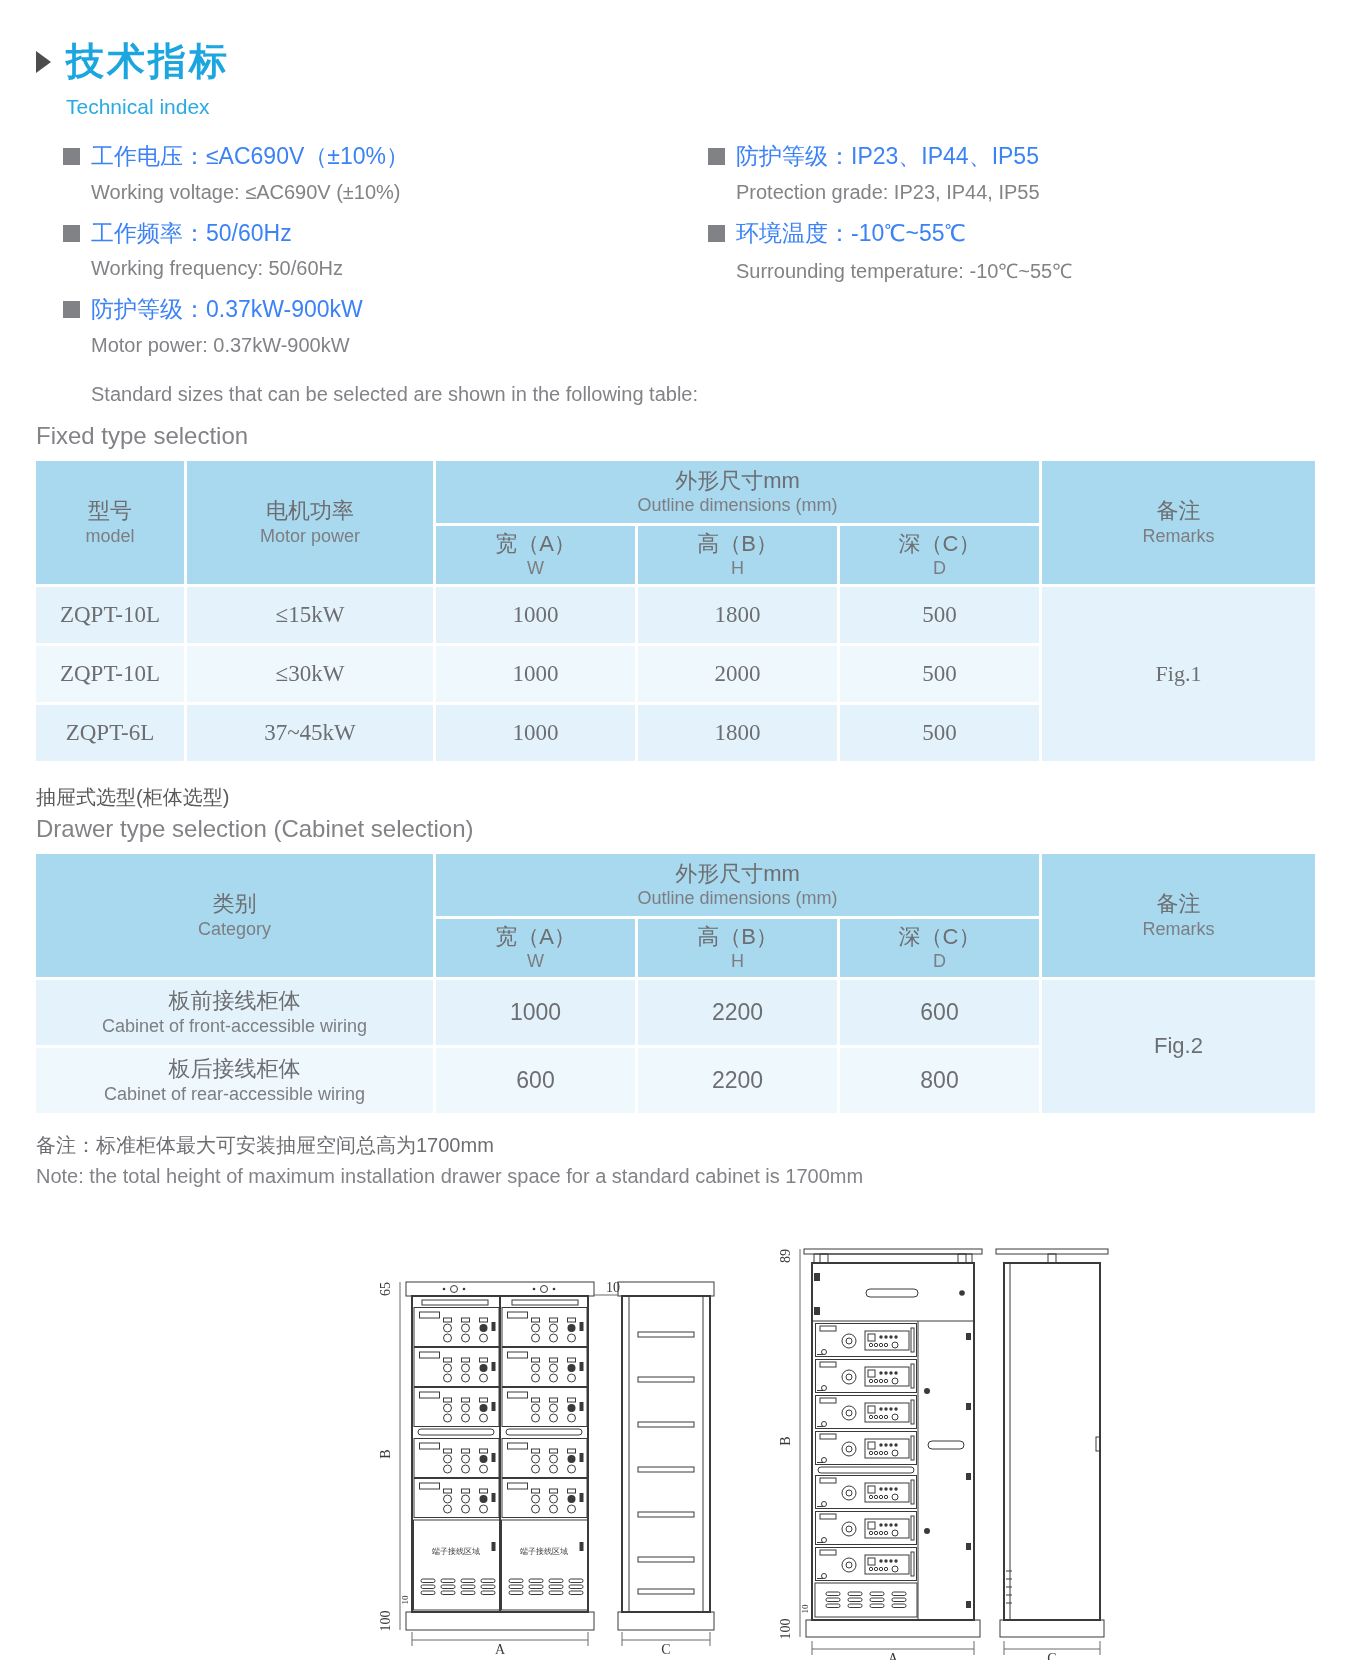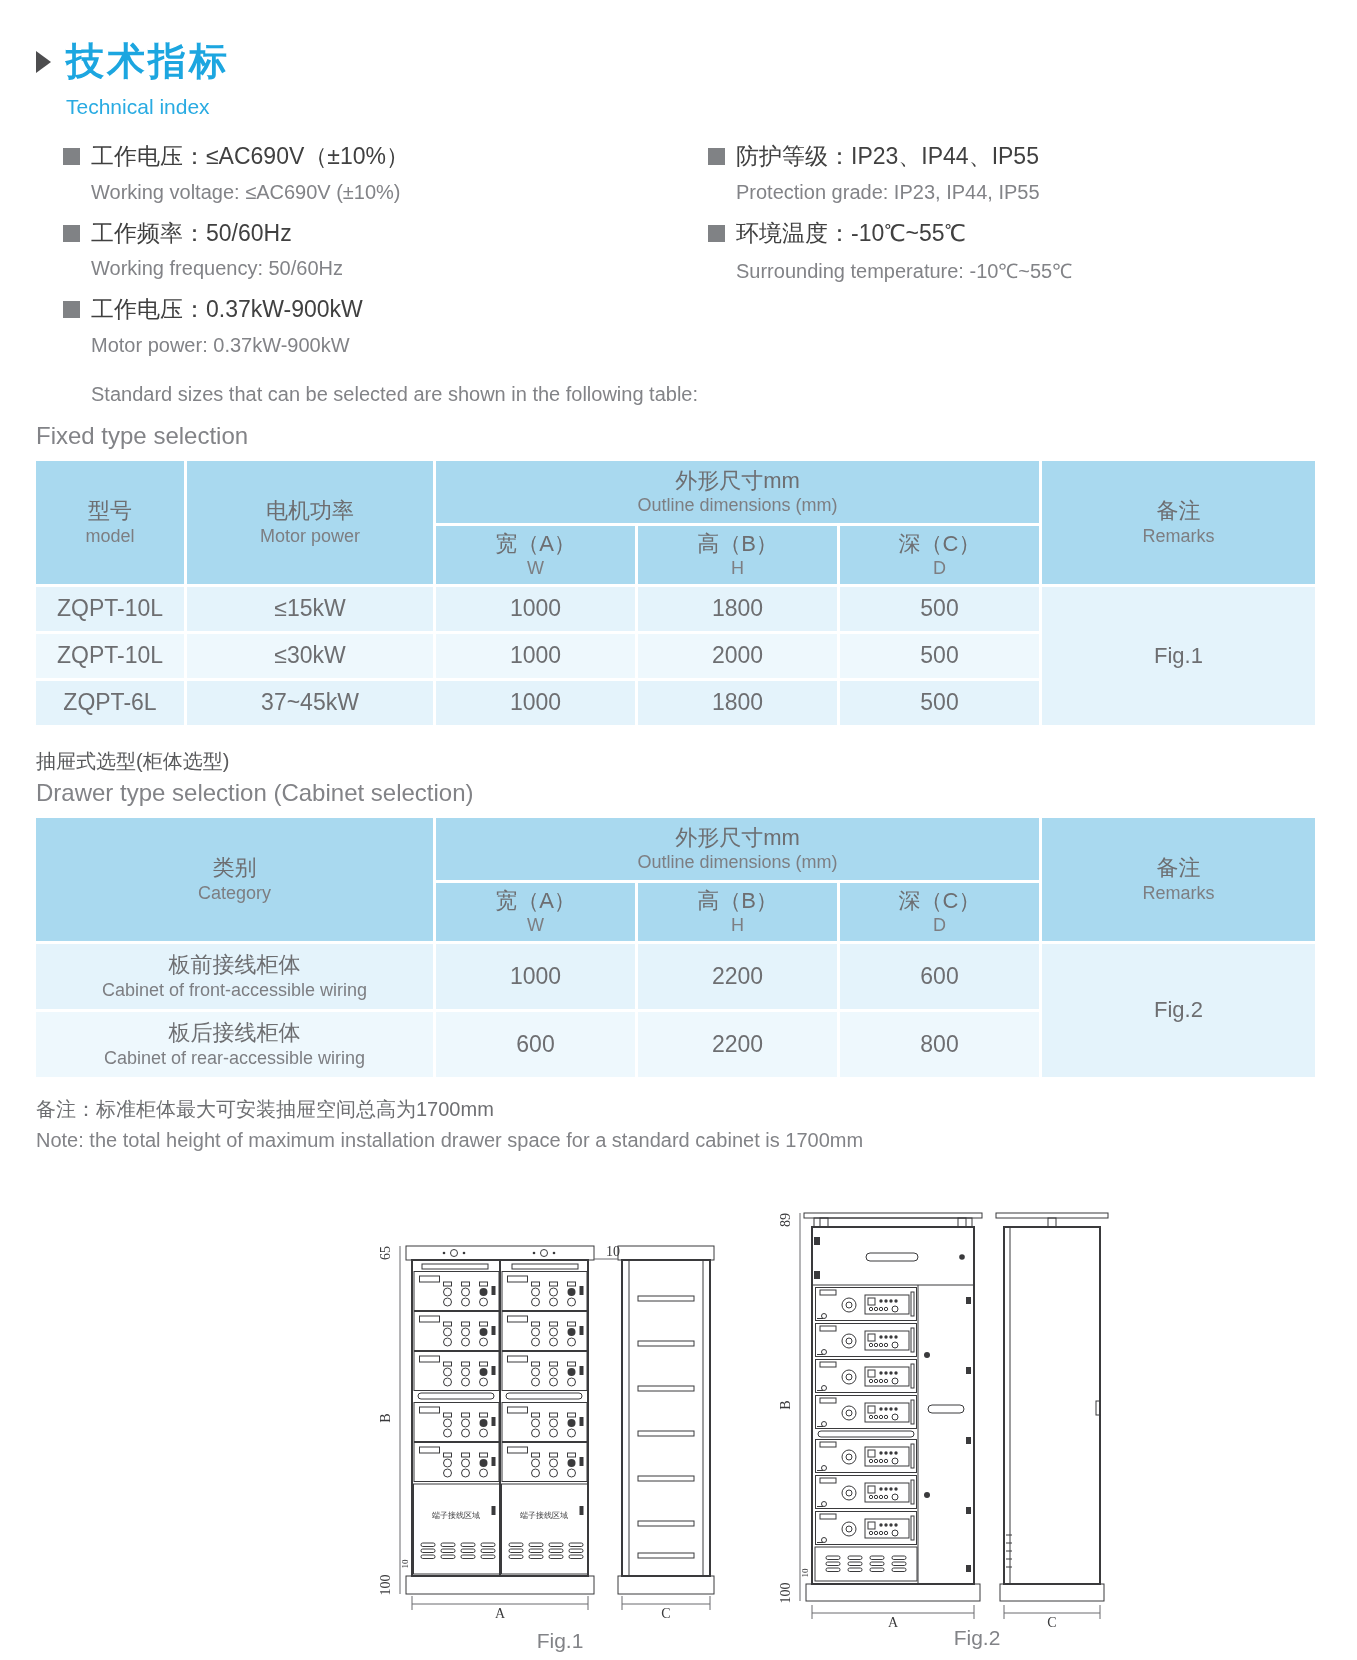--- a/index.html
+++ b/index.html
@@ -14,42 +14,42 @@
   
   .title-row { display:flex; align-items:center; gap:15px; }
   .arrow-icon { width:0; height:0; border-left:15px solid #4d4d4f;
     border-top:11px solid transparent; border-bottom:11px solid transparent; }
   .page-title { font-size:38px; color:#1ca6e0; font-weight:600; letter-spacing:3px; }
   .page-subtitle { font-size:21px; color:#29abe2; margin:8px 0 0 30px; }
 
   
   .specs { display:flex; margin:24px 0 0 27px; }
   .specs-col-left { width:645px; }
-  .spec-zh { display:flex; align-items:flex-start; gap:11px; font-size:23px; color:#404040; line-height:1.2; }
+  .spec-zh { display:flex; align-items:flex-start; gap:11px; font-size:23px; color:#3b82f6; line-height:1.2; }
   .bullet-square { width:17px; height:17px; background:#808285; flex:none; margin-top:5px; }
   .spec-en { font-size:20px; color:#828387; margin:10px 0 16px 28px; }
   .specs-full { margin:6px 0 0 27px; }
 
   
   .tbl-cap-zh { font-size:20px; color:#58595b; margin:10px 0 2px 0; }
   .tbl-cap-en { font-size:24px; color:#828387; margin:4px 0 8px 0; }
 
   
   table.dtable { border-collapse:separate; border-spacing:3px; table-layout:fixed; margin-left:-3px; }
   .dtable th, .dtable td { text-align:center; vertical-align:middle; padding:4px; font-weight:normal; }
   .dtable thead th { background:#a9d9ef; }
   .dtable .zh { display:block; font-size:22px; color:#6d6e71; line-height:1.25; }
   .dtable .en { display:block; font-size:18px; color:#7d7e82; line-height:1.25; }
   .dtable tbody td { font-size:23px; color:#6d6e71; }
   .dtable tbody tr.row-a td { background:#e4f3fb; }
   .dtable tbody tr.row-b td { background:#eef8fd; }
   .dtable tbody td.remarks-cell { background:#eaf6fc; font-size:22px; }
   #t1 thead tr.hr1 th { height:62px; }
   #t1 thead tr.hr2 th { height:48px; }
-  #t1 tbody tr { height:44px; }
+  #t1 tbody tr { height:56px;font-family:Liberation Serif, serif; }
   #t2 thead tr.hr1 th { height:62px; }
   #t2 thead tr.hr2 th { height:48px; }
   #t2 tbody tr { height:65px; }
   .cat-cell .zh { font-size:22px; }
   .cat-cell .en { font-size:18px; }
 
   
   .note-zh { font-size:20px; color:#6d6e71; margin:16px 0 0 0; }
   .note-en { font-size:20px; color:#828387; margin:6px 0 0 0; }
 
@@ -84,21 +84,21 @@
         <span>工作电压：≤AC690V（±10%）</span>
       </div>
       <div class="spec-en">Working voltage: ≤AC690V (±10%)</div>
       <div class="spec-zh">
         <span class="bullet-square"></span>
         <span>工作频率：50/60Hz</span>
       </div>
       <div class="spec-en">Working frequency: 50/60Hz</div>
       <div class="spec-zh">
         <span class="bullet-square"></span>
-        <span>工作电压：0.37kW-900kW</span>
+        <span>防护等级：0.37kW-900kW</span>
       </div>
       <div class="spec-en">Motor power: 0.37kW-900kW</div>
     </div>
     <div class="specs-col-right">
       <div class="spec-zh">
         <span class="bullet-square"></span>
         <span>防护等级：IP23、IP44、IP55</span>
       </div>
       <div class="spec-en">Protection grade: IP23, IP44, IP55</div>
       <div class="spec-zh">

